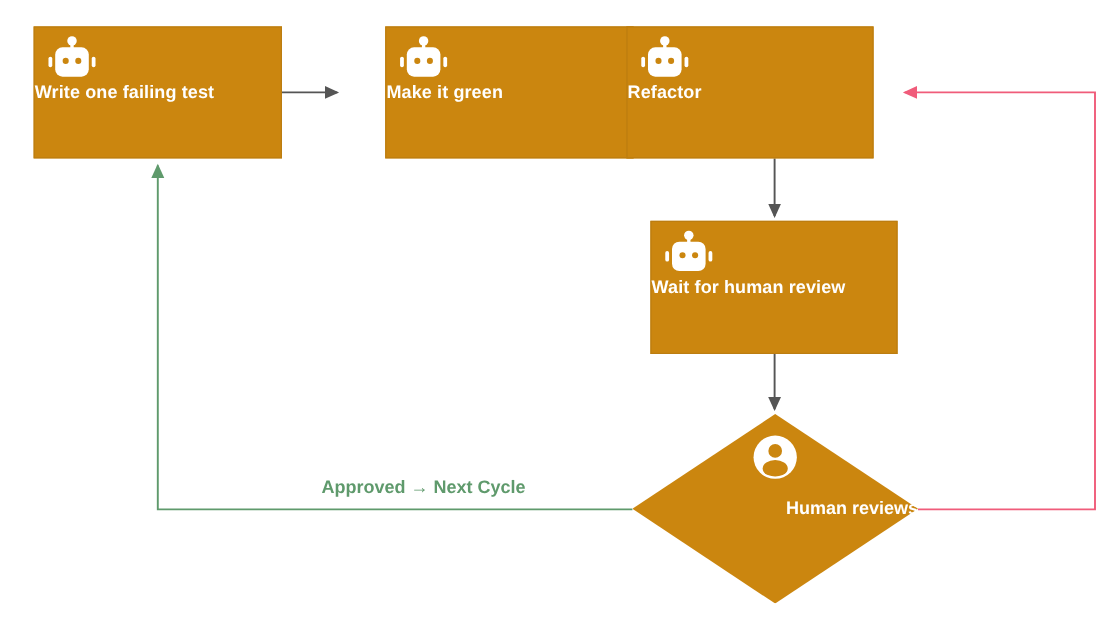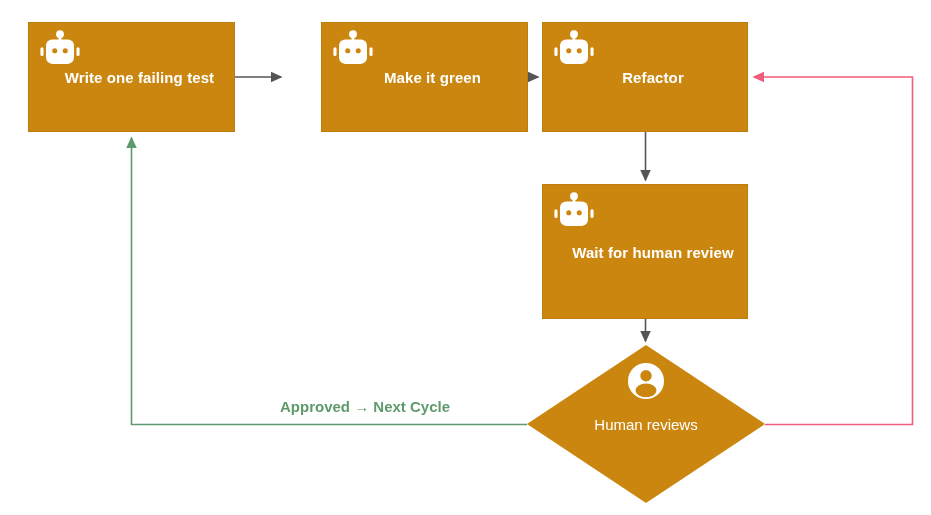--- a/index.html
+++ b/index.html
@@ -31,26 +31,24 @@
     position: absolute;
     background: var(--node-fill, #CB860F);
     border: 1px solid var(--node-border, #BC7D10);
     box-sizing: border-box;
   }
   .node-label {
     position: absolute;
     left: 0; right: 0;
     top: 50%;
     transform: translateY(-50%);
-    text-align: center;
     color: var(--node-text, #ffffff);
     font-size: 15px;
     font-weight: bold;
     letter-spacing: 0.1px;
-    padding-left: 16px;
   }
   .node-icon {
     position: absolute;
     left: 10px; top: 6px;
     width: 42px; height: 40px;
   }
   .node-icon svg { width: 100%; height: 100%; display: block; }
 
   .diamond-wrap {
     position: absolute;
@@ -68,37 +66,37 @@
     left: 50%; top: 17px;
     width: 38px; height: 38px;
     transform: translateX(-50%);
   }
   .diamond-icon svg { width: 100%; height: 100%; display: block; }
   .diamond-label {
     position: absolute;
     left: 0; right: 0;
     top: 79px;
     transform: translateY(-50%);
-    text-align: center;
+    text-align: right;
     color: var(--node-text, #ffffff);
     font-size: 15px;
-    font-weight: normal;
+    font-weight: bold;
   }
 
   .edge-label {
     position: absolute;
     font-size: 15px;
     font-weight: bold;
     text-align: center;
     background: var(--background, #ffffff);
     padding: 0 4px;
     white-space: nowrap;
   }
   .edge-label.green {
-    left: 261px; top: 398px; width: 200px;
+    left: 249px; top: 398px; width: 200px;
     color: var(--approved-green, #5F9A6C);
   }
   .edge-label.pink {
     left: 765px; top: 400px; width: 112px;
     color: var(--fix-retry-pink, #F05C7A);
   }
 
   .icon-fill-white { fill: #ffffff; }
   .icon-fill-node  { fill: var(--node-fill, #CB860F); }
 </style>
@@ -164,30 +162,30 @@
 
   <div class="node-box" style="left:285px; top:22px; width:207px; height:110px;margin-left:36px;">
     <span class="node-icon">
       <svg viewBox="0 0 48 44">
           <use href="#robot-glyph"></use>
         </svg>
     </span>
     <span class="node-label">Make it green</span>
   </div>
 
-  <div class="node-box" style="left:542px; top:22px; width:206px; height:110px;">
+  <div class="node-box" style="left:522px; top:22px; width:206px; height:110px;">
     <span class="node-icon">
       <svg viewBox="0 0 48 44">
           <use href="#robot-glyph"></use>
         </svg>
     </span>
     <span class="node-label">Refactor</span>
   </div>
 
-  <div class="node-box" style="left:542px; top:184px; width:206px; height:135px;">
+  <div class="node-box" style="left:542px; top:184px; width:206px; height:111px;">
     <span class="node-icon">
       <svg viewBox="0 0 48 44">
           <use href="#robot-glyph"></use>
         </svg>
     </span>
     <span class="node-label">Wait for human review</span>
   </div>
 
   <div class="diamond-wrap">
     <div class="diamond-shape"></div>

